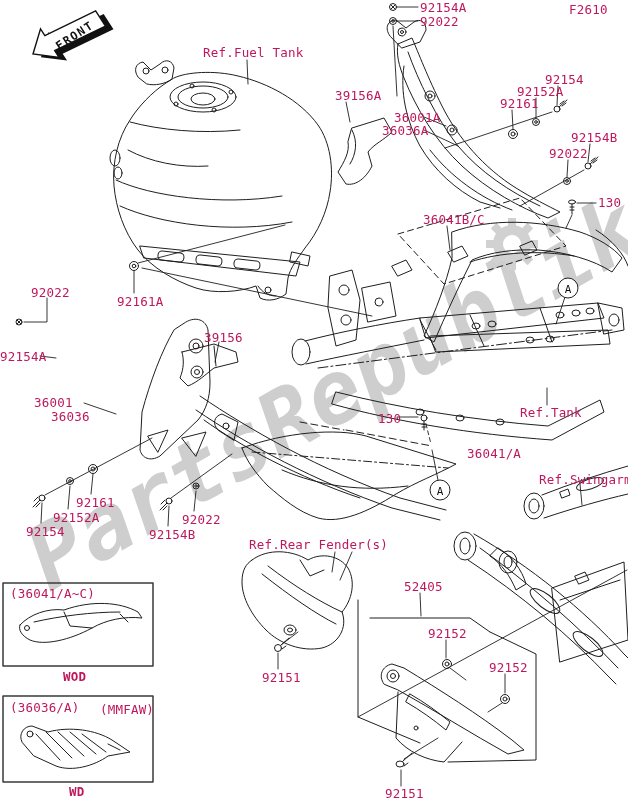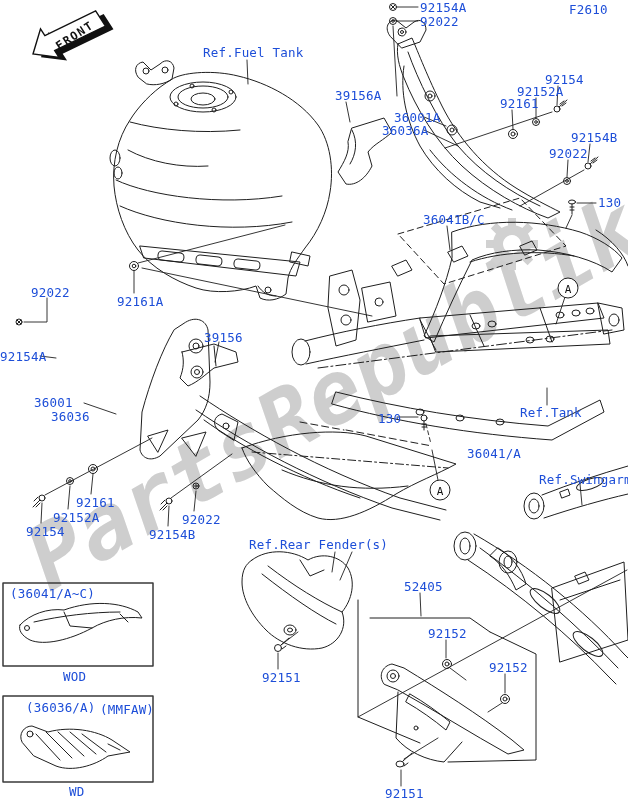--- a/index.html
+++ b/index.html
@@ -1,23 +1,23 @@
 <!DOCTYPE html>
 <html><head>
 <meta charset="utf-8">
 <style>
   html,body{margin:0;padding:0;background:#888;}
   #page{position:relative;width:628px;height:800px;background:#ffffff;overflow:hidden;
         font-family:"DejaVu Sans Mono",monospace;}
   svg{position:absolute;left:0;top:0;}
   .art{stroke:#1f1f1f;stroke-width:1;fill:none;stroke-linejoin:round;stroke-linecap:round;}
   .thin{stroke-width:0.9;}
-  .lbl{position:absolute;font:12.5px/1.1 "DejaVu Sans Mono",monospace;color:#1d4ed8;
+  .lbl{position:absolute;font:12.5px/1.1 "DejaVu Sans Mono",monospace;color:#be185d;
        white-space:nowrap;letter-spacing:0.2px;}
-  .cap{font-weight:normal;}
+  .cap{font-weight:bold;}
   svg text{font-family:"DejaVu Sans Mono",monospace;}
 </style>
 </head>
 <body>
 
 <div id="page">
 
 <svg width="628" height="800" viewBox="0 0 628 800">
 
   <g opacity="0.85">
@@ -348,17 +348,17 @@
 <div class="lbl" style="left:378px;top:412px">130</div>
 <div class="lbl" style="left:467px;top:447px">36041/A</div>
 <div class="lbl" style="left:539px;top:473px">Ref.Swingarm</div>
 <div class="lbl" style="left:404px;top:580px">52405</div>
 <div class="lbl" style="left:428px;top:627px">92152</div>
 <div class="lbl" style="left:489px;top:661px">92152</div>
 <div class="lbl" style="left:262px;top:671px">92151</div>
 <div class="lbl" style="left:385px;top:787px">92151</div>
 <div class="lbl" style="left:10px;top:587px">(36041/A~C)</div>
 <div class="lbl cap" style="left:63px;top:670px">WOD</div>
-<div class="lbl" style="left:26px;top:701px">(36036/A)</div>
+<div class="lbl" style="left:10px;top:701px">(36036/A)</div>
 <div class="lbl" style="left:100px;top:703px">(MMFAW)</div>
 <div class="lbl cap" style="left:69px;top:785px">WD</div>
 
 </div>
 
 </body></html>

